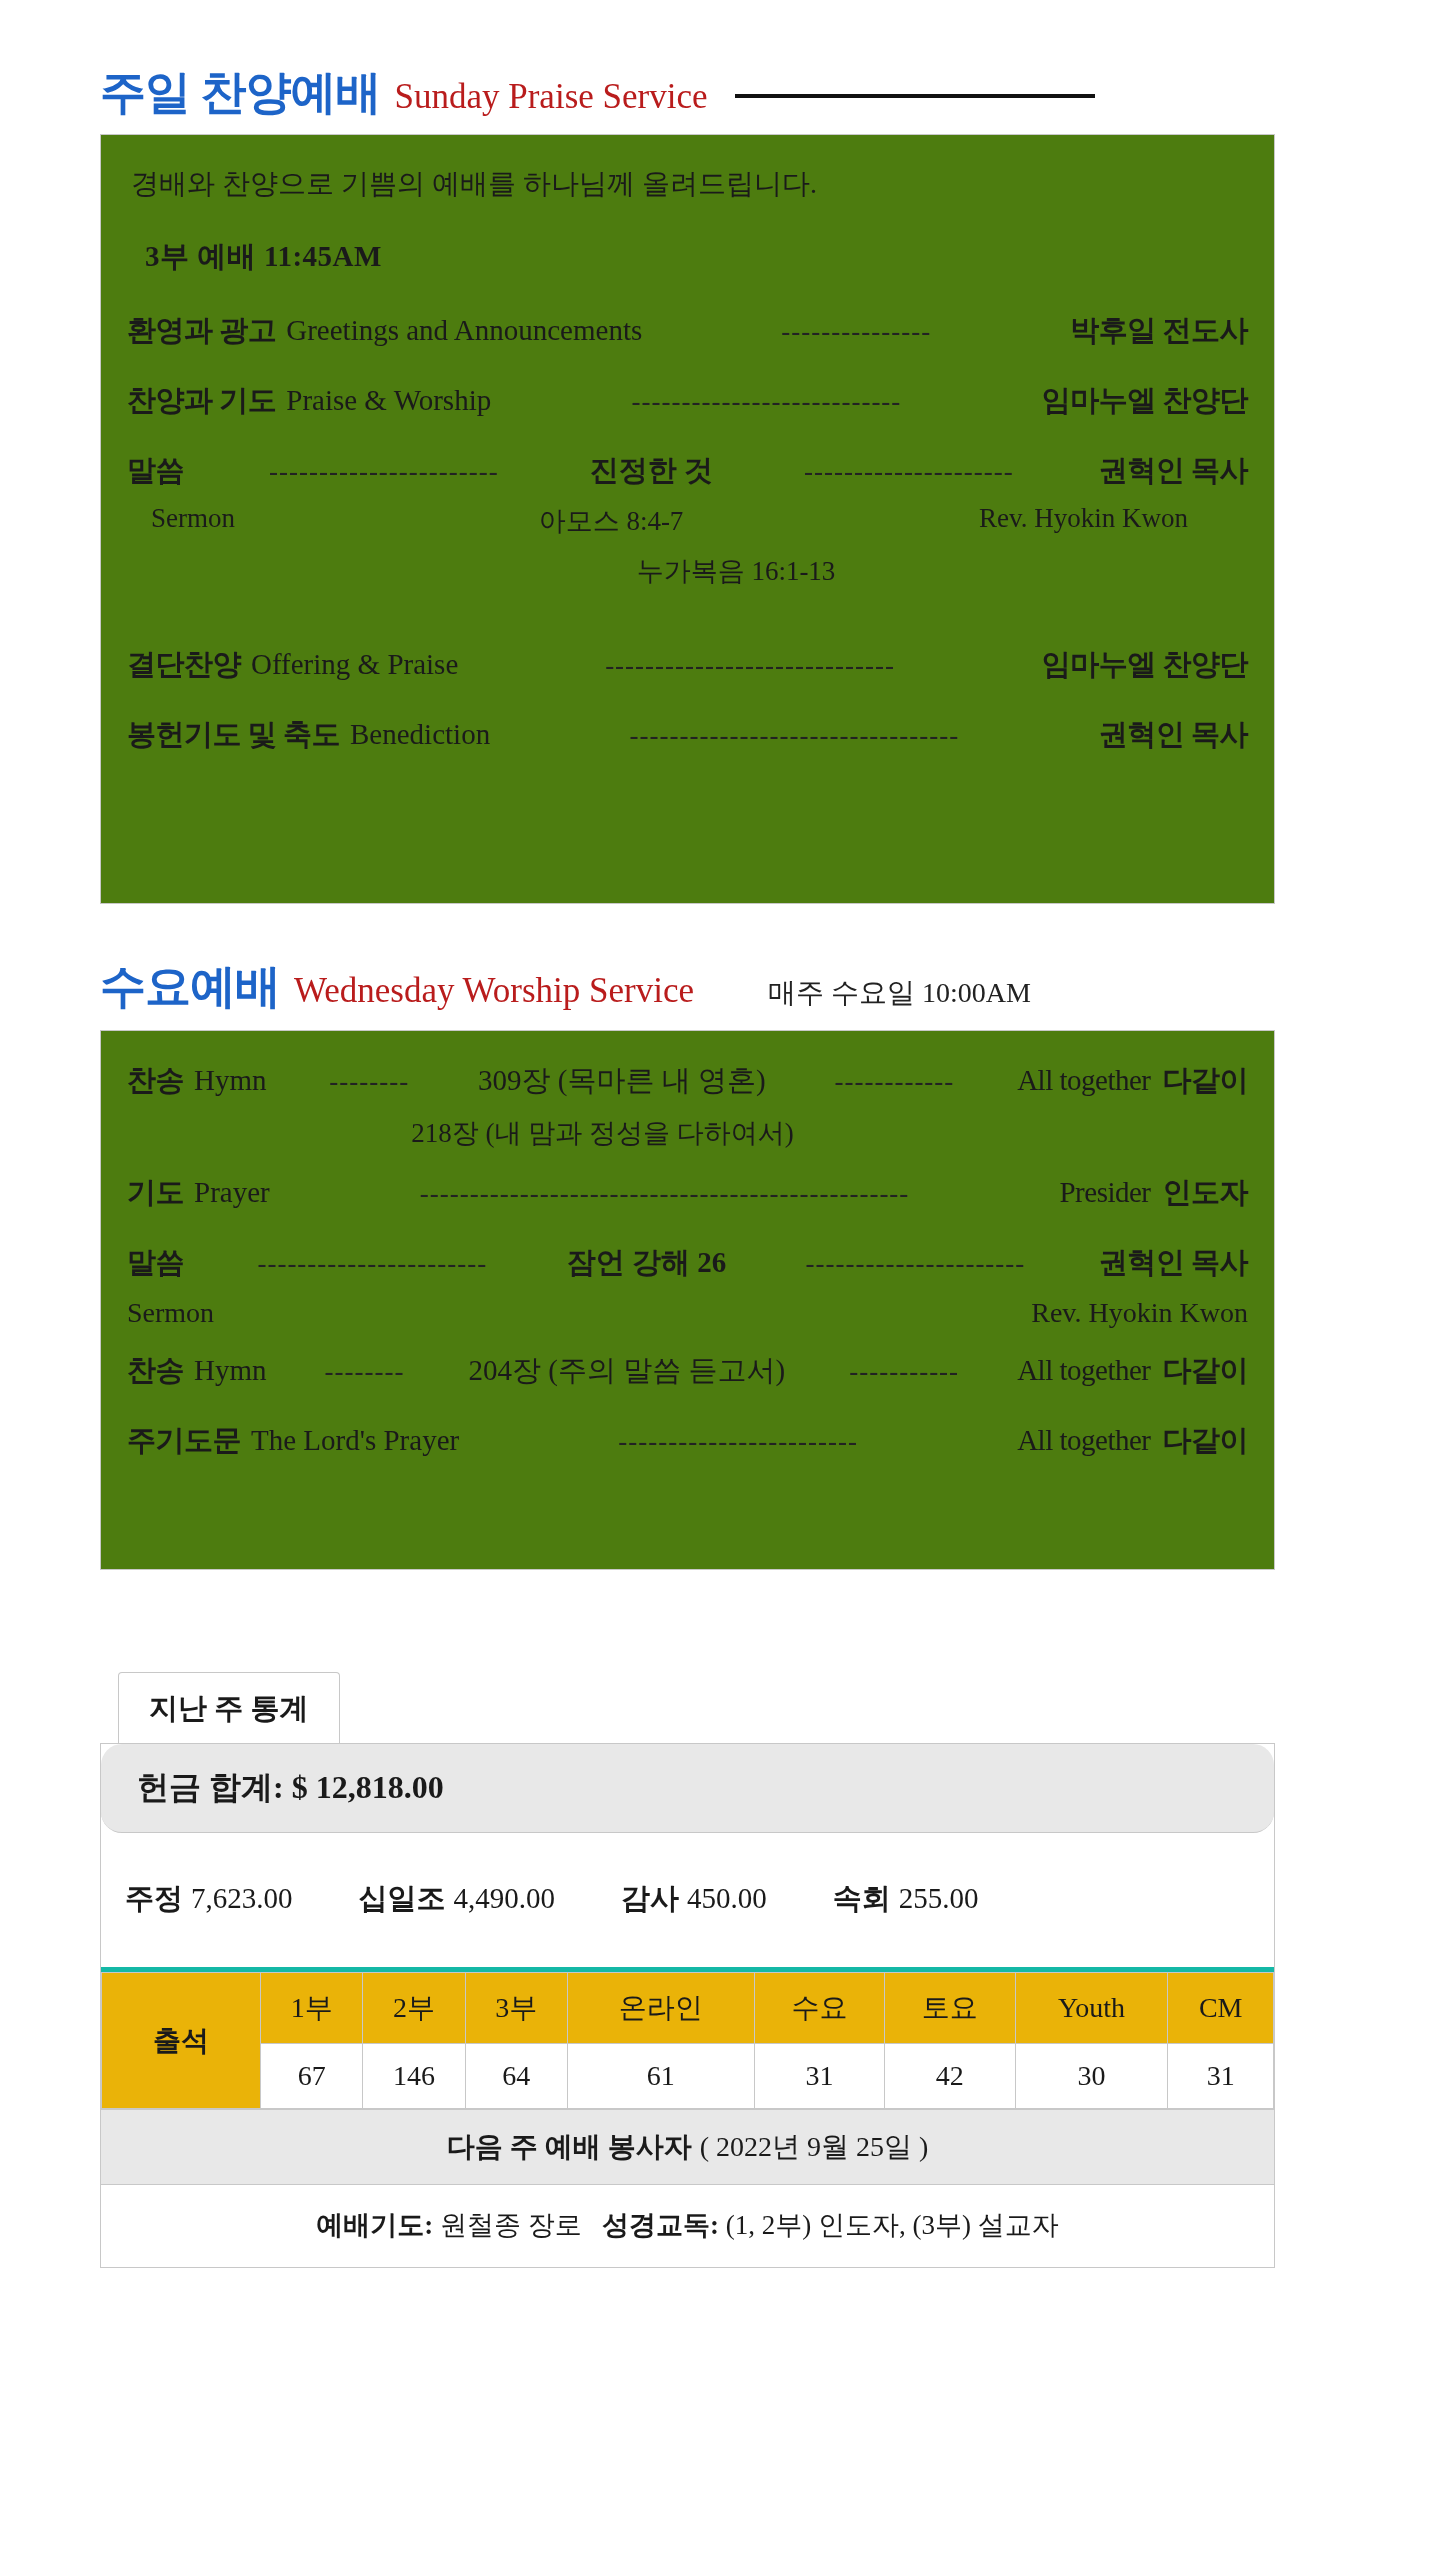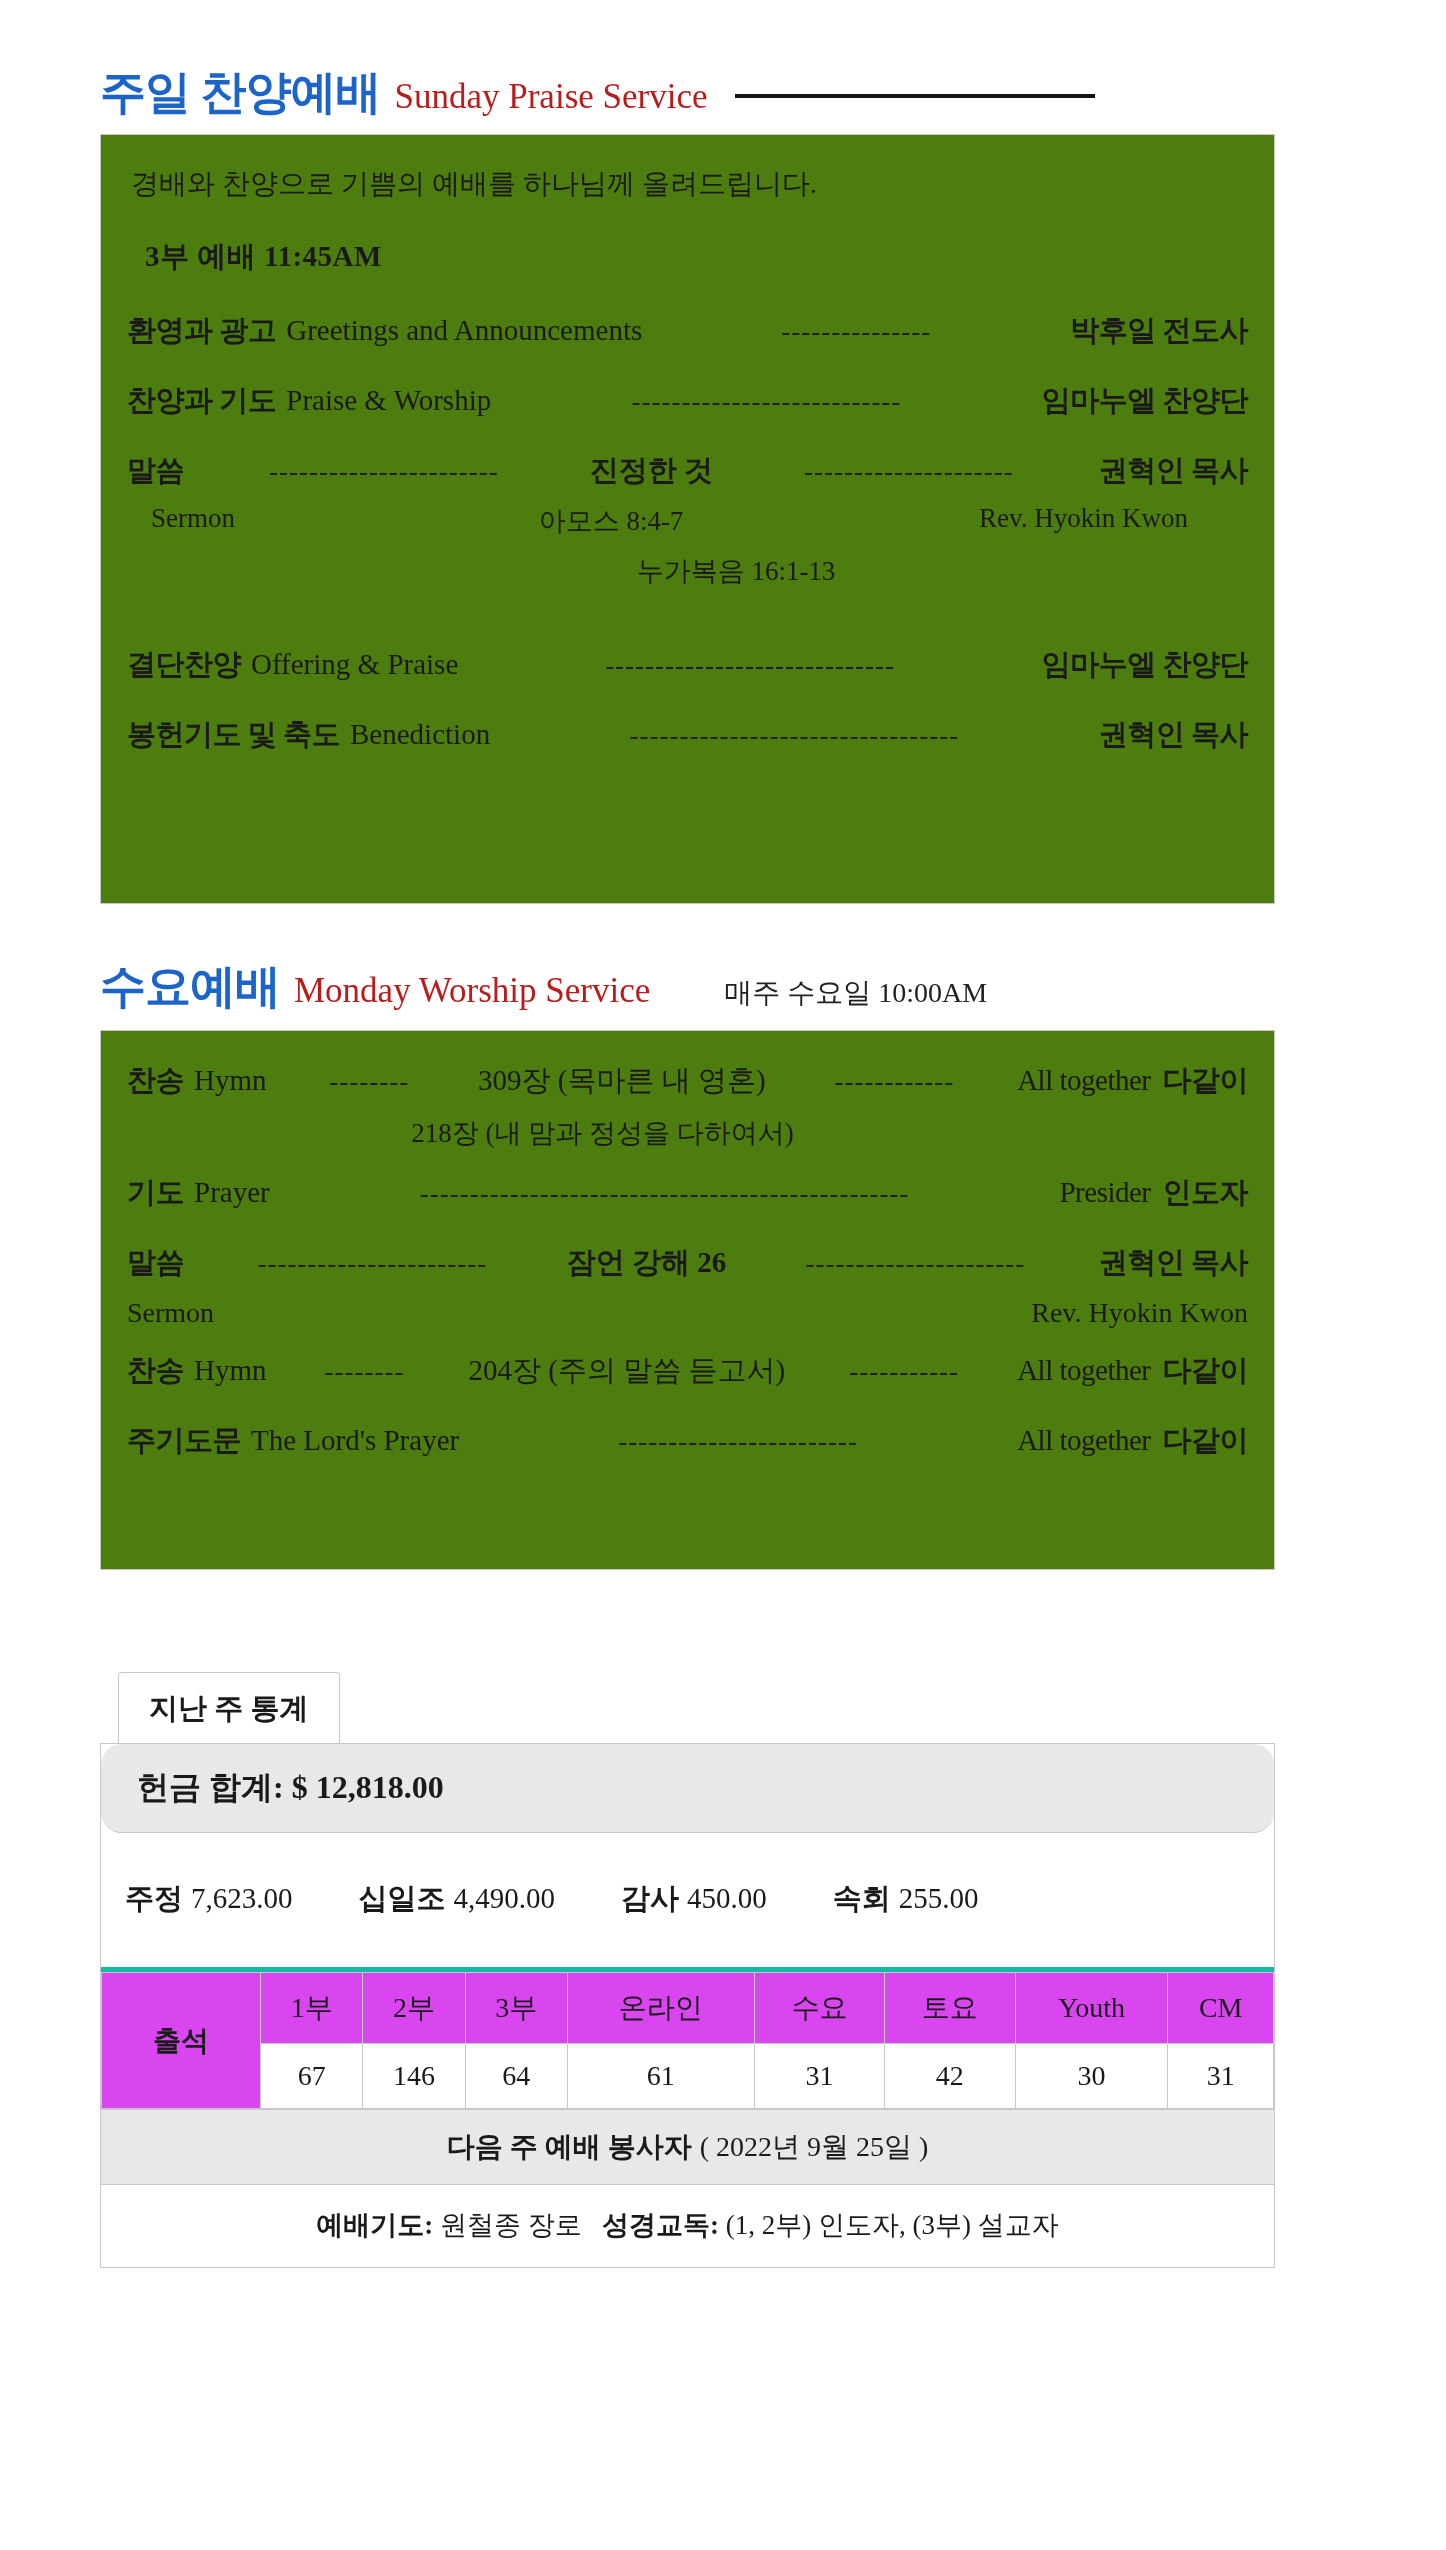--- a/index.html
+++ b/index.html
@@ -180,21 +180,21 @@
     border: 1px solid #c8c8c8;
     text-align: center;
     padding: 16px 4px;
     font-weight: normal;
   }
   table.att td.label {
     background: #e8e8e8;
     font-weight: bold;
     width: 150px;
   }
-  table.att tr.head td { background: #d946ef; }
+  table.att tr.head td { background: #eab308; }
 
   .next-week {
     background: #e8e8e8;
     text-align: center;
     font-size: 28px;
     font-weight: bold;
     padding: 18px 0;
     border-top: 1px solid #c8c8c8;
     border-bottom: 1px solid #c8c8c8;
   }
@@ -262,21 +262,21 @@
     <div class="ln">
       <span class="k">봉헌기도 및 축도</span>
       <span class="e">Benediction</span>
       <span class="dots">---------------------------------</span>
       <span class="r">권혁인 목사</span>
     </div>
   </div>
 
   <div class="sec-head" style="margin-top:60px;">
     <span class="ko">수요예배</span>
-    <span class="en">Monday Worship Service</span>
+    <span class="en">Wednesday Worship Service</span>
     <span class="side-note">매주 수요일 10:00AM</span>
   </div>
 
   <div class="box wed">
 
     <div class="ln" style="margin-top:6px;">
       <span class="k">찬송</span>
       <span class="e">Hymn</span>
       <span class="dots">--------</span>
       <span class="mid" style="font-weight:normal;">309장 (목마른 내 영혼)</span>

